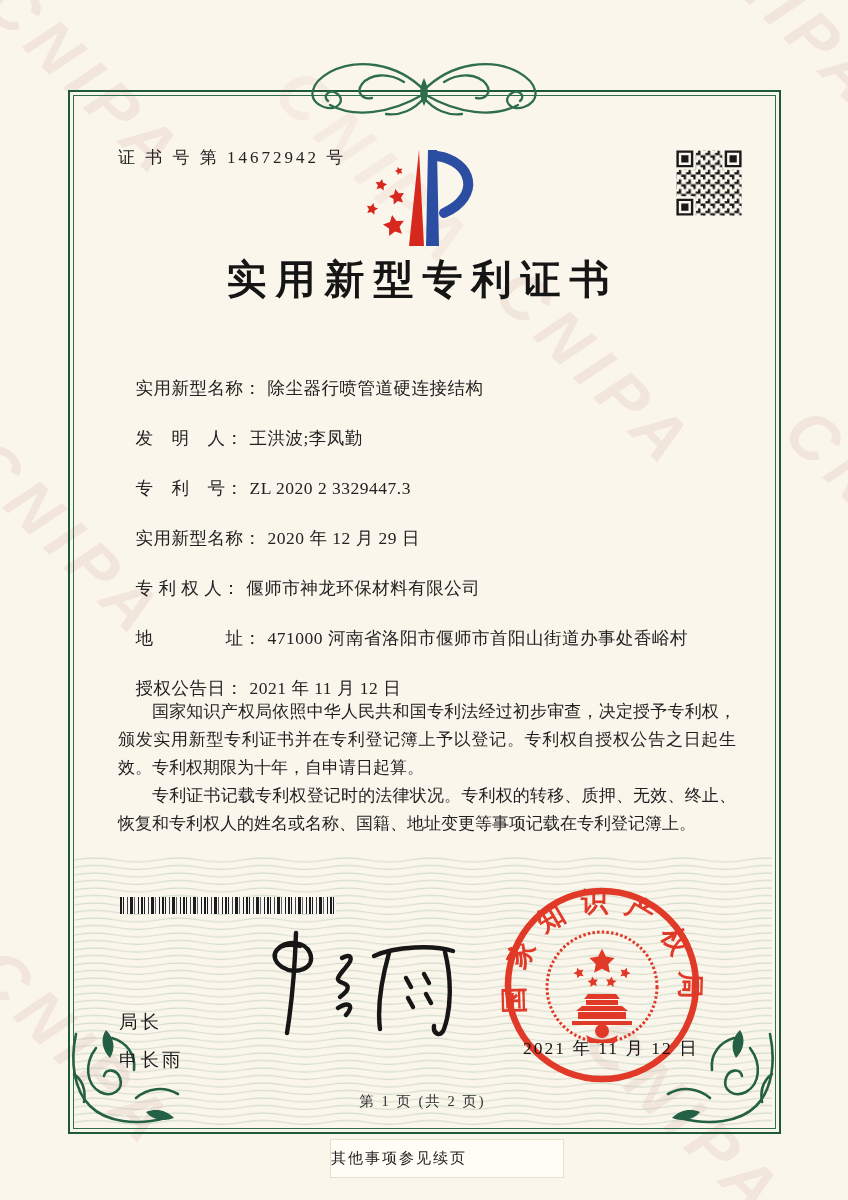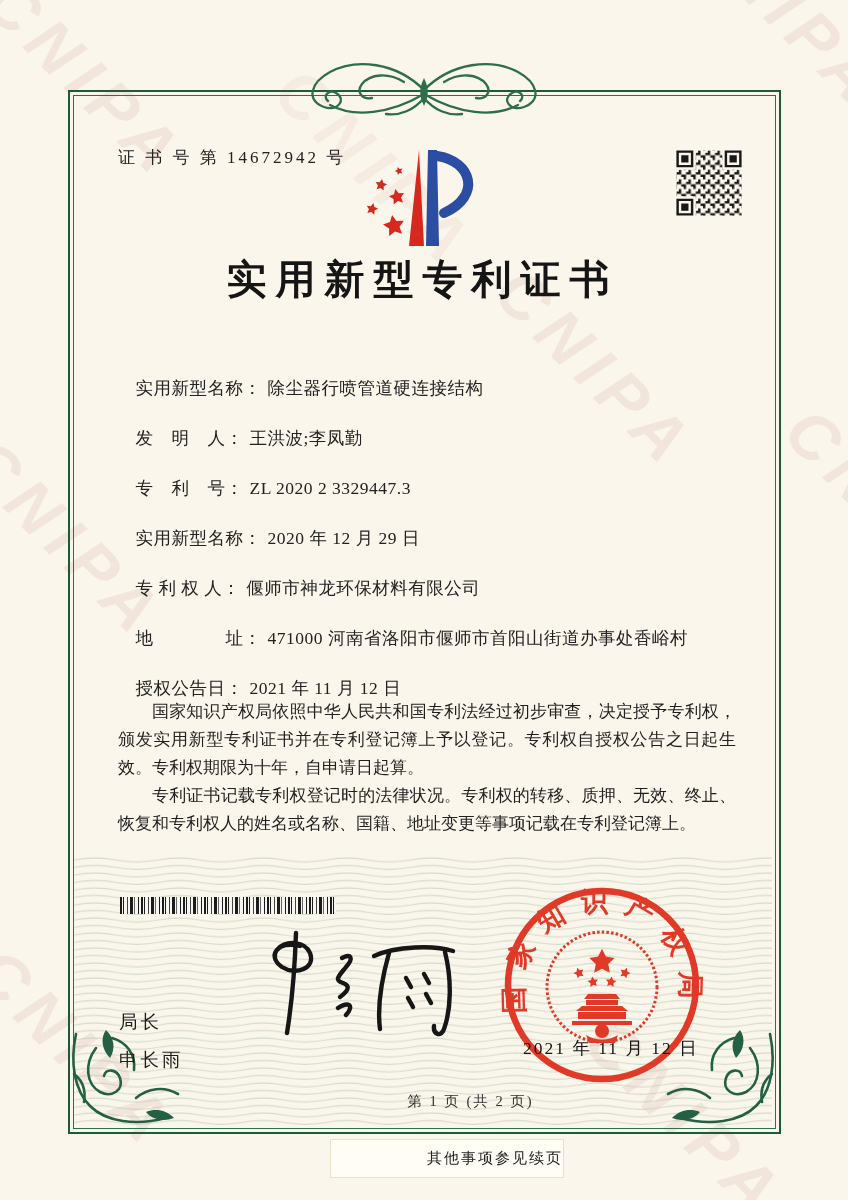--- a/index.html
+++ b/index.html
@@ -56,24 +56,24 @@
   .director{position:absolute;left:119px;top:1004px;font-size:18.5px;letter-spacing:3px;color:#1d1d1d;line-height:2.05;}
   .signature{position:absolute;left:238px;top:928px;width:230px;height:110px;}
 
   
   .seal{position:absolute;left:500px;top:883px;width:204px;height:204px;opacity:0.95;}
   .seal-date{position:absolute;left:523px;top:1036px;font-size:17.5px;letter-spacing:2px;
              color:#141414;white-space:pre;z-index:5;}
 
   
   .page-no{position:absolute;left:68px;top:1092px;width:709px;text-align:center;
-           font-size:14.5px;letter-spacing:2px;color:#333;padding-left:48px;}
+           font-size:14.5px;letter-spacing:2px;color:#333;}
   .cont-box{position:absolute;left:331px;top:1140px;width:232px;height:37px;
             background:#fffdf6;box-shadow:0 0 0 1px #eadfc9;
-            display:flex;align-items:center;justify-content:flex-end;}
+            display:flex;align-items:center;justify-content:flex-start;}
   .cont-box span{font-size:15px;letter-spacing:2px;color:#222;}
 </style>
 </head>
 <body>
 
 <div class="page">
 
   <div class="wm wm1">CNIPA</div>
   <div class="wm wm2">CNIPA</div>
   <div class="wm wm3">CNIPA</div>

